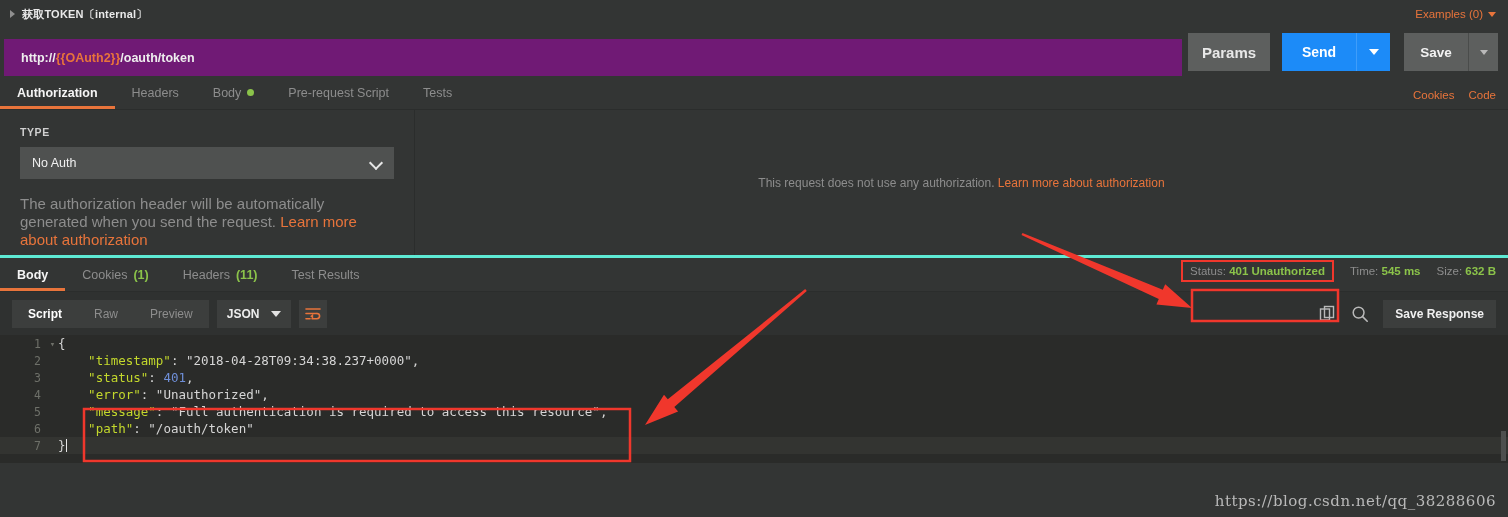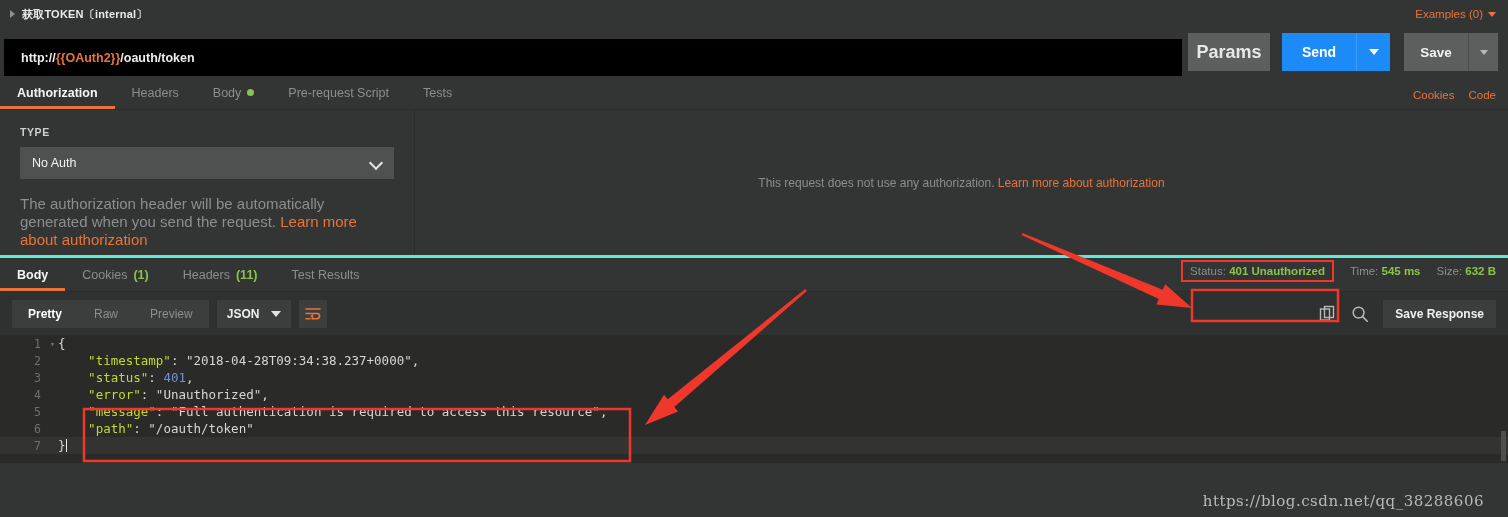--- a/index.html
+++ b/index.html
@@ -79,37 +79,37 @@
   }
   .caret-dn {
     width: 0; height: 0;
     border-left: 5px solid transparent;
     border-right: 5px solid transparent;
     border-top: 6px solid #e2e2e2;
   }
   .url-input {
     flex: 1;
     height: 38px;
-    background: #000000;
+    background: #701a75;
     display: flex;
     align-items: center;
     padding-left: 17px;
     font-size: 12.5px;
     color: #eeeeee;
     font-weight: bold;
     cursor: text;
     margin-left: -6px;
     margin-top: 12px;
   }
   .url-var { color: #e8743b; font-weight: bold; }
   .params-btn {
     width: 82px; height: 38px;
     background: #5d5f5e;
     display: flex; align-items: center; justify-content: center;
-    font-size: 18px; color: #e8e8e8; font-weight: bold;
+    font-size: 15px; color: #e8e8e8; font-weight: bold;
     cursor: pointer;
   }
   .send-group { display: flex; margin-left: 6px; }
   .send-btn {
     width: 74px; height: 38px;
     background: #1c8bf8;
     color: #fff; font-size: 14px; font-weight: bold;
     display: flex; align-items: center; justify-content: center;
     cursor: pointer;
   }
@@ -362,21 +362,21 @@
   }
 
   
   .overlay {
     position: absolute;
     inset: 0;
     pointer-events: none;
   }
   .watermark {
     position: absolute;
-    right: 24px;
+    right: 12px;
     bottom: 7px;
     font-family: "DejaVu Serif", serif;
     font-size: 15px;
     color: #b9b9b9;
     letter-spacing: .5px;
   }
   .scroll-dot {
     position: absolute;
     right: 2px;
     bottom: 2px;
@@ -488,21 +488,21 @@
     </span>
     <span class="meta-item">
       <span>Size:</span>
       <b>632 B</b>
     </span>
   </div>
 </div>
 
 <div class="res-toolbar">
   <div class="seg">
-    <div class="on">Pretty</div>
+    <div class="on">Script</div>
     <div>Raw</div>
     <div>Preview</div>
   </div>
   <div class="fmt-select">
     <span>JSON</span>
     <span class="caret-dn"></span>
   </div>
   <div class="wrap-btn">
     <svg width="16" height="14" viewBox="0 0 16 14">
       <g stroke="#e8743b" stroke-width="1.6" fill="none" stroke-linecap="round">

